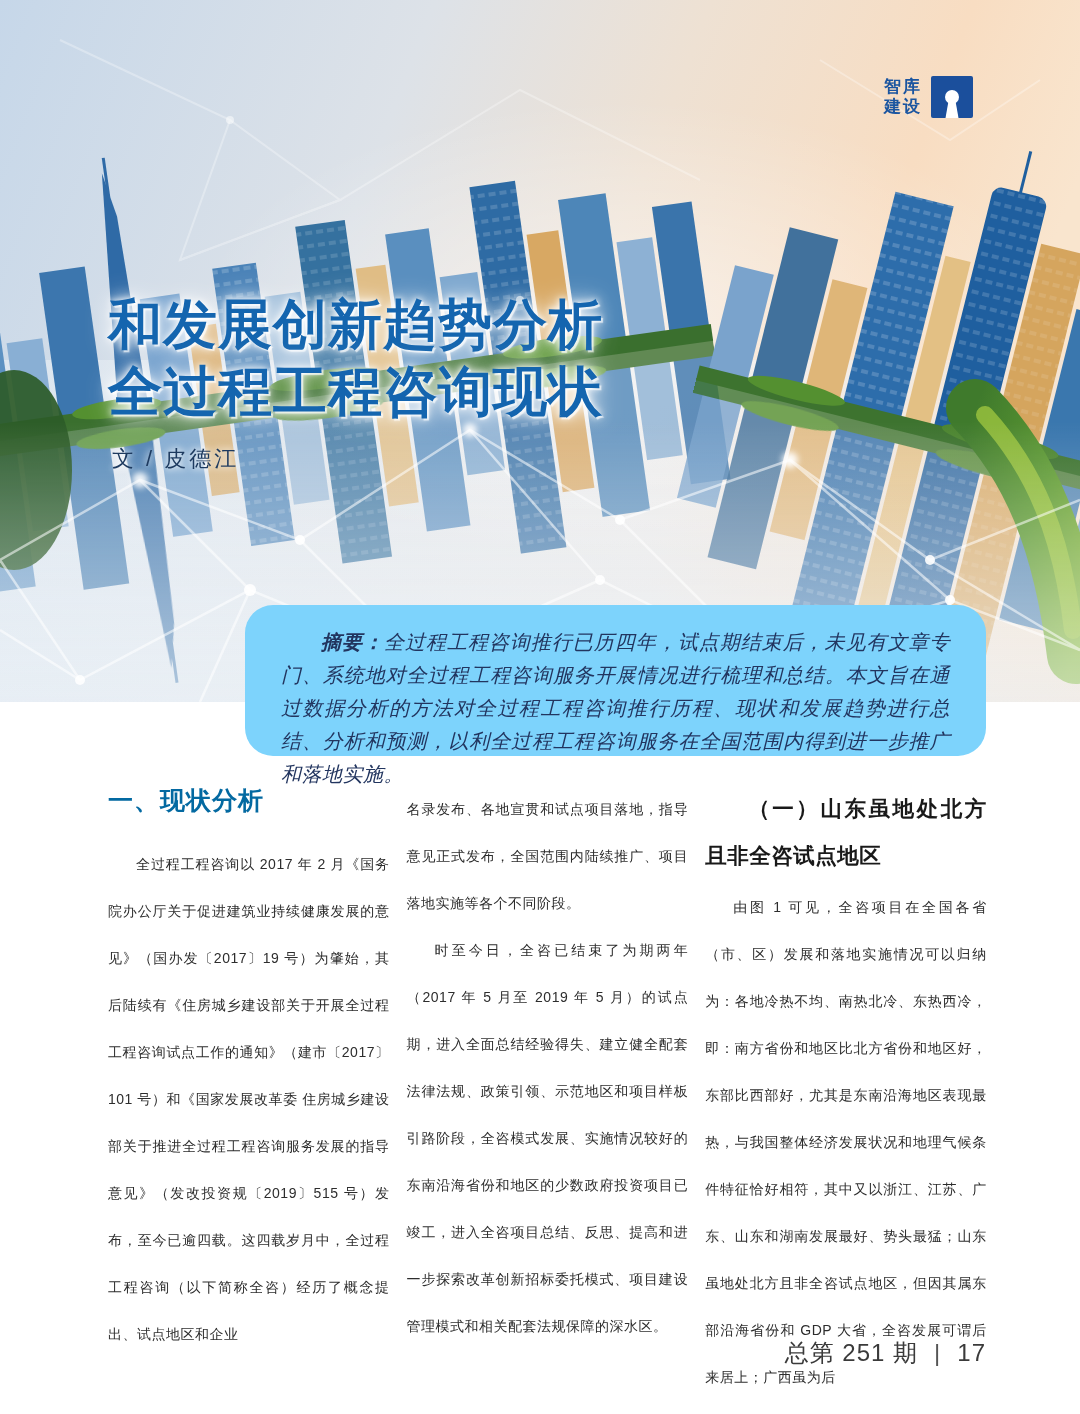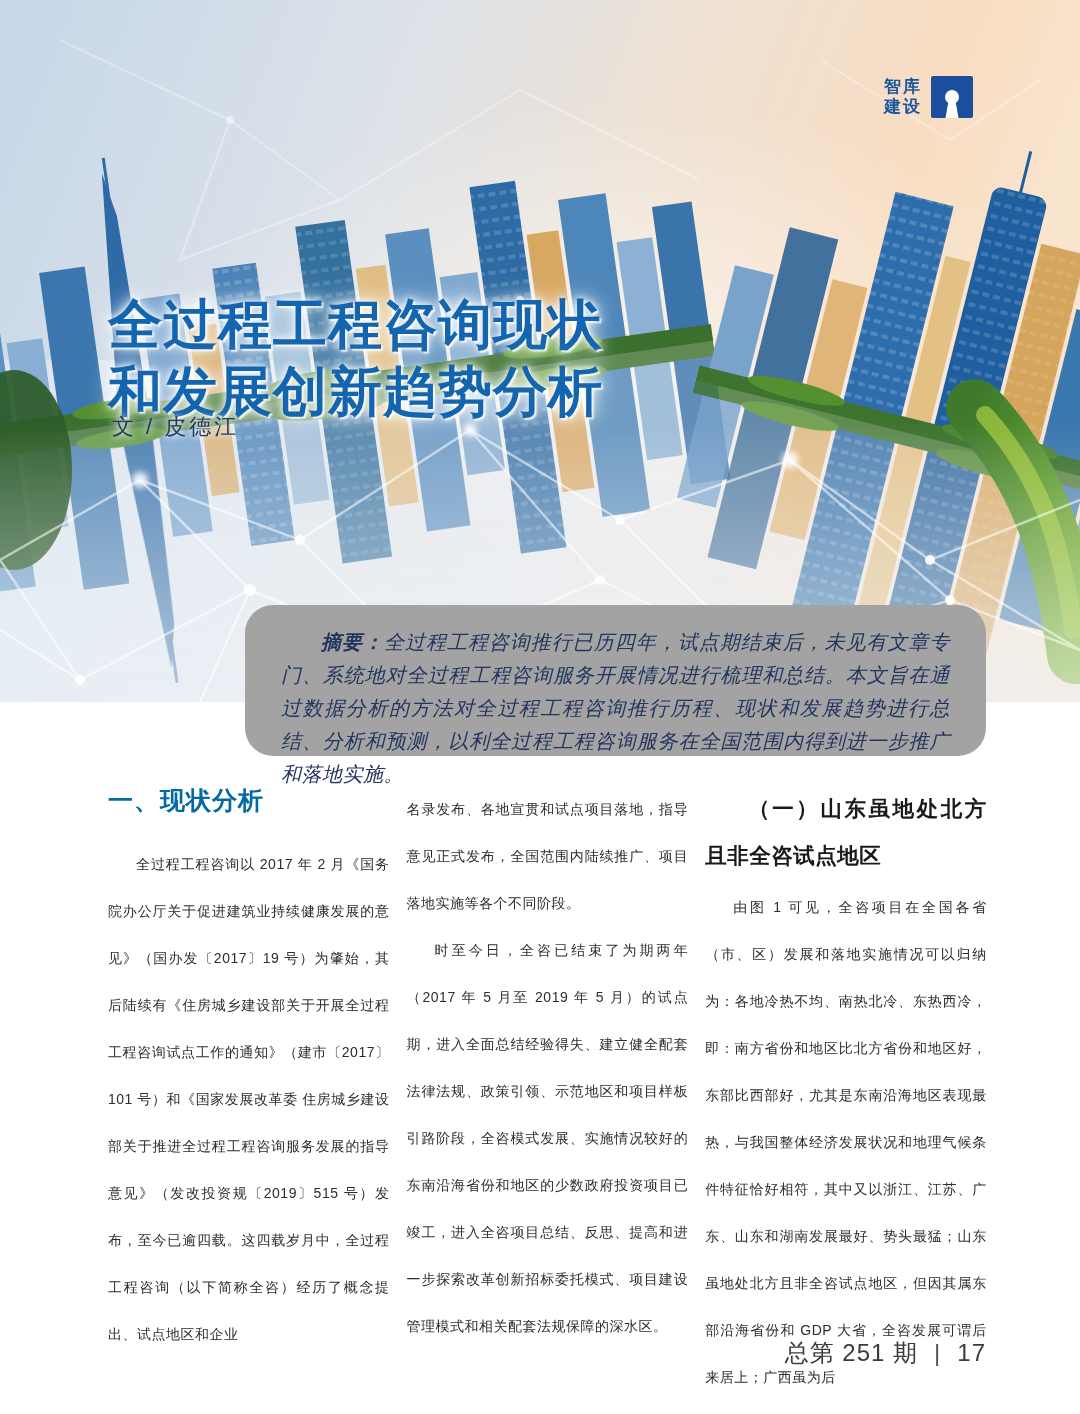--- a/index.html
+++ b/index.html
@@ -30,29 +30,29 @@
   
   .hero-title{
     position:absolute;left:108px;top:291px;
     font-size:54px;font-weight:900;color:#1465af;
     line-height:67px;letter-spacing:1px;
     text-shadow:0 0 6px rgba(255,255,255,.95),0 0 14px rgba(255,255,255,.9),
                 0 0 26px rgba(255,255,255,.85),2px 2px 1px rgba(255,255,255,.7);
     white-space:nowrap;
   }
   .hero-author{
-    position:absolute;left:112px;top:412px;
+    position:absolute;left:112px;top:444px;
     font-size:22px;color:#1d3a5f;letter-spacing:3px;
     text-shadow:0 0 6px rgba(255,255,255,.9),0 0 10px rgba(255,255,255,.8);
   }
   
   .abstract{
     position:absolute;left:245px;top:605px;
     width:741px;height:151px;
-    background:#a3a3a3;
+    background:#7dd3fc;
     border-radius:28px;
     box-sizing:border-box;
     padding:21px 36px 0 36px;
     z-index:5;
   }
   .abstract-text{
     font-family:"DejaVu Serif","Liberation Serif",serif;
     font-style:italic;
     font-size:20px;line-height:33px;
     color:#22355f;
@@ -245,22 +245,22 @@
       <div>建设</div>
     </div>
     <svg class="badge-icon" viewBox="0 0 42 42">
       <rect x="0" y="0" width="42" height="42" rx="2" fill="#1b4f9c"></rect>
       <circle cx="21" cy="21" r="7" fill="#ffffff"></circle>
       <polygon points="17.5,25 24.5,25 27.5,42 14.5,42" fill="#ffffff"></polygon>
     </svg>
   </div>
 
   <div class="hero-title">
+    <div>和发展创新趋势分析</div>
     <div>全过程工程咨询现状</div>
-    <div>和发展创新趋势分析</div>
   </div>
   <div class="hero-author">文 / 皮德江</div>
 
   <div class="abstract">
     <div class="abstract-text">
       <span class="abstract-label">摘要：</span><span>全过程工程咨询推行已历四年，试点期结束后，未见有文章专门、系统地对全过程工程咨询服务开展情况进行梳理和总结。本文旨在通过数据分析的方法对全过程工程咨询推行历程、现状和发展趋势进行总结、分析和预测，以利全过程工程咨询服务在全国范围内得到进一步推广和落地实施。</span>
     </div>
   </div>
 
   <div class="content">

